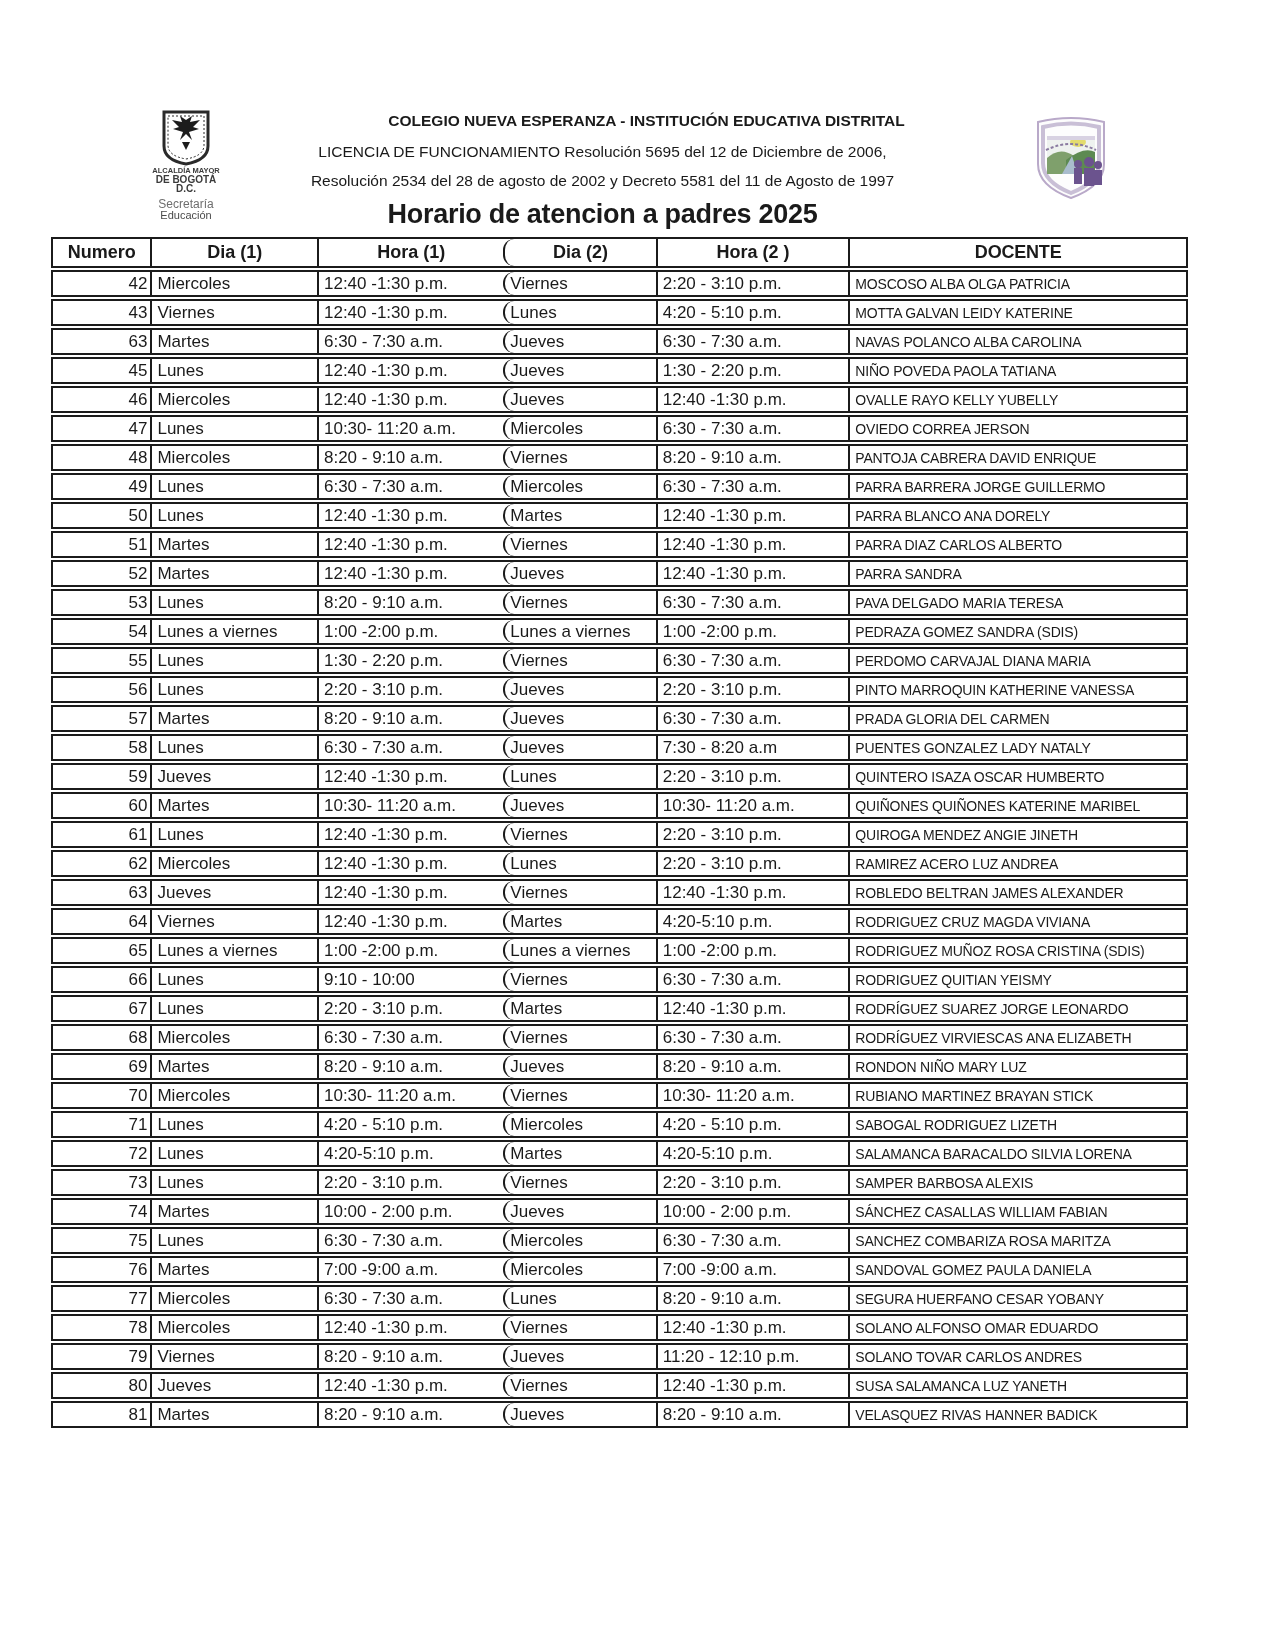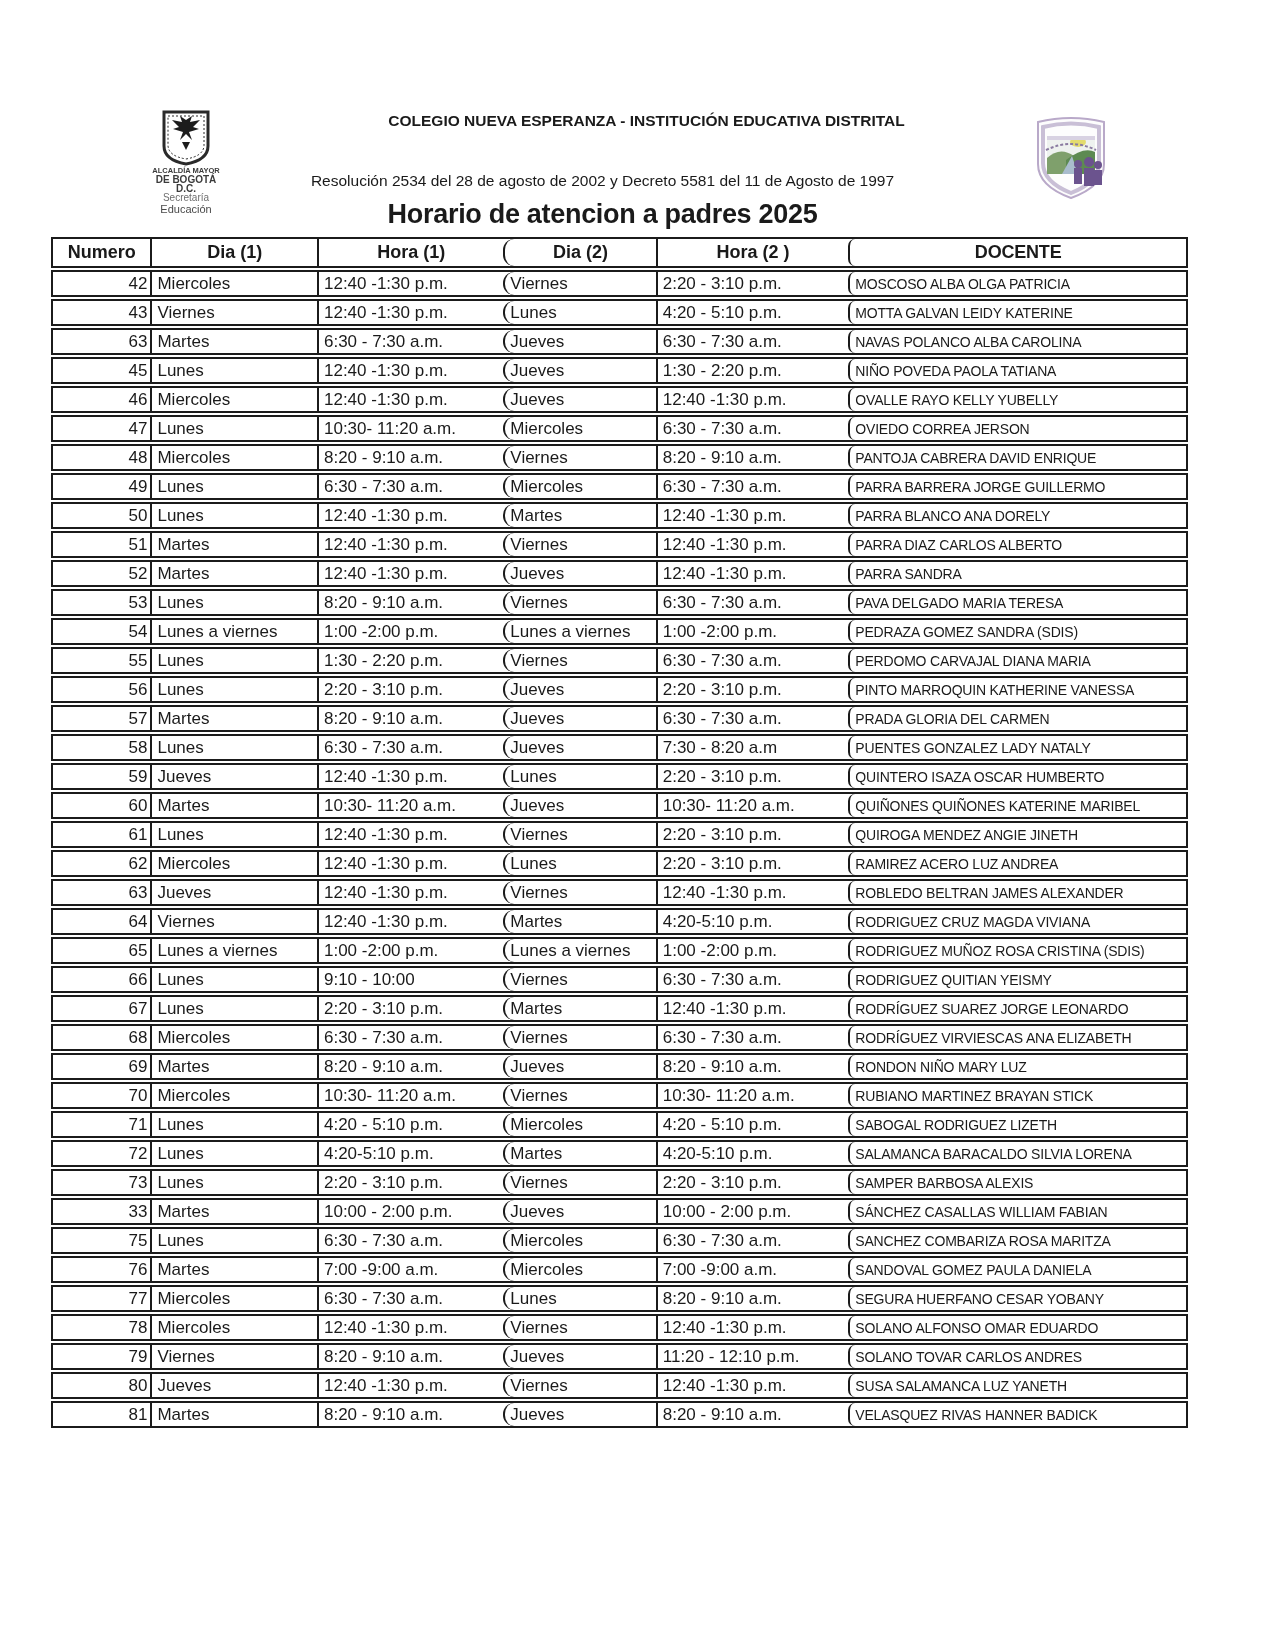--- a/index.html
+++ b/index.html
@@ -11,40 +11,40 @@
   .hline { position:absolute; left:0; width:1205px; text-align:center; }
   .hline1 { top:112px; font-size:15.5px; font-weight:bold;padding-left:44px; }
   .hline2 { top:143px; font-size:15.5px; }
   .hline3 { top:172px; font-size:15.5px; }
   .doc-title { top:199px; font-size:27px; font-weight:bold; letter-spacing:-0.3px; }
 
   .logo-left { position:absolute; left:146px; top:110px; width:80px; text-align:center; }
   .logo-left .shield { display:block; margin:0 auto; }
   .logo-left .l1 { font-size:7.5px; font-weight:bold; color:#3b3b3b; line-height:9px; }
   .logo-left .l2 { font-size:10px; font-weight:bold; color:#3b3b3b; line-height:9px; }
-  .logo-left .l3 { font-size:10px; color:#6e6e6e; line-height:10px; margin-top:0; }
+  .logo-left .l3 { font-size:12px; color:#6e6e6e; line-height:10px; margin-top:6px; }
   .logo-left .l4 { font-size:11px; color:#4a4a4a; line-height:12px; }
   .logo-right { position:absolute; left:1032px; top:116px; width:80px; }
 
   .sched-table { position:absolute; top:237px; left:51px; width:1137px; }
   .trow {
     display:flex; align-items:stretch; background:#fff;
     border:2px solid #1b1b1b; margin-bottom:2px; height:23px;
   }
   .trow.thead { height:27px; font-weight:bold; }
   .cell { display:flex; align-items:center; overflow:hidden; white-space:nowrap; box-sizing:border-box; }
   .cell + .cell { border-left:2px solid #1b1b1b; }
   .c0 { width:8.6%;  justify-content:flex-end; padding-right:3px; }
   .c1 { width:14.7%; padding-left:5px; }
   .c2 { width:16.45%; padding-left:5px; }
   .c3 { width:13.45%; padding-left:5px;border-radius:11px; }
   .c4 { width:17.0%; padding-left:5px; }
   .c5 { flex:1; padding-left:5px; }
   .trow .cell { font-size:17px; }
-  .trow .c5 { font-size:14px; letter-spacing:-0.2px;border-radius:7px; }
+  .trow .c5 { font-size:14px; letter-spacing:-0.2px; }
   .thead .cell { justify-content:center; font-size:18px; padding:0; }
 </style>
 </head>
 <body>
 
 <div class="page">
 
   <div class="logo-left">
     <svg class="shield" width="52" height="56" viewBox="0 0 52 56">
       <path d="M4 2 h44 v34 q0 14 -22 18 q-22 -4 -22 -18 Z" fill="#ffffff" stroke="#2a2a2a" stroke-width="3"></path>
@@ -74,20 +74,21 @@
         <circle cx="57" cy="46" r="5"></circle>
           <rect x="52" y="52" width="10" height="18"></rect>
         <circle cx="66" cy="49" r="4"></circle>
           <rect x="62" y="54" width="8" height="15"></rect>
       </g>
       <path d="M14 34 q25 -12 50 0" fill="none" stroke="#8a7ba1" stroke-width="2" stroke-dasharray="3 2"></path>
     </svg>
   </div>
 
   <div class="hline hline1">COLEGIO NUEVA ESPERANZA - INSTITUCIÓN EDUCATIVA DISTRITAL</div>
+  <div class="hline hline2">LICENCIA DE FUNCIONAMIENTO Resolución 5695 del 12 de Diciembre de 2006,</div>
   <div class="hline hline3">Resolución 2534 del 28 de agosto de 2002 y Decreto 5581 del 11 de Agosto de 1997</div>
   <div class="hline doc-title">Horario de atencion a padres 2025</div>
 
   <div class="sched-table">
     <div class="trow thead">
       <div class="cell c0">Numero</div>
       <div class="cell c1">Dia (1)</div>
       <div class="cell c2">Hora (1)</div>
       <div class="cell c3">Dia (2)</div>
       <div class="cell c4">Hora (2 )</div>
@@ -344,21 +345,21 @@
         </div>
         <div class="trow">
           <div class="cell c0">73</div>
           <div class="cell c1">Lunes</div>
           <div class="cell c2">2:20 - 3:10 p.m.</div>
           <div class="cell c3">Viernes</div>
           <div class="cell c4">2:20 - 3:10 p.m.</div>
           <div class="cell c5">SAMPER BARBOSA ALEXIS</div>
         </div>
         <div class="trow">
-          <div class="cell c0">33</div>
+          <div class="cell c0">74</div>
           <div class="cell c1">Martes</div>
           <div class="cell c2">10:00 - 2:00 p.m.</div>
           <div class="cell c3">Jueves</div>
           <div class="cell c4">10:00 - 2:00 p.m.</div>
           <div class="cell c5">SÁNCHEZ CASALLAS WILLIAM FABIAN</div>
         </div>
         <div class="trow">
           <div class="cell c0">75</div>
           <div class="cell c1">Lunes</div>
           <div class="cell c2">6:30 - 7:30 a.m.</div>

